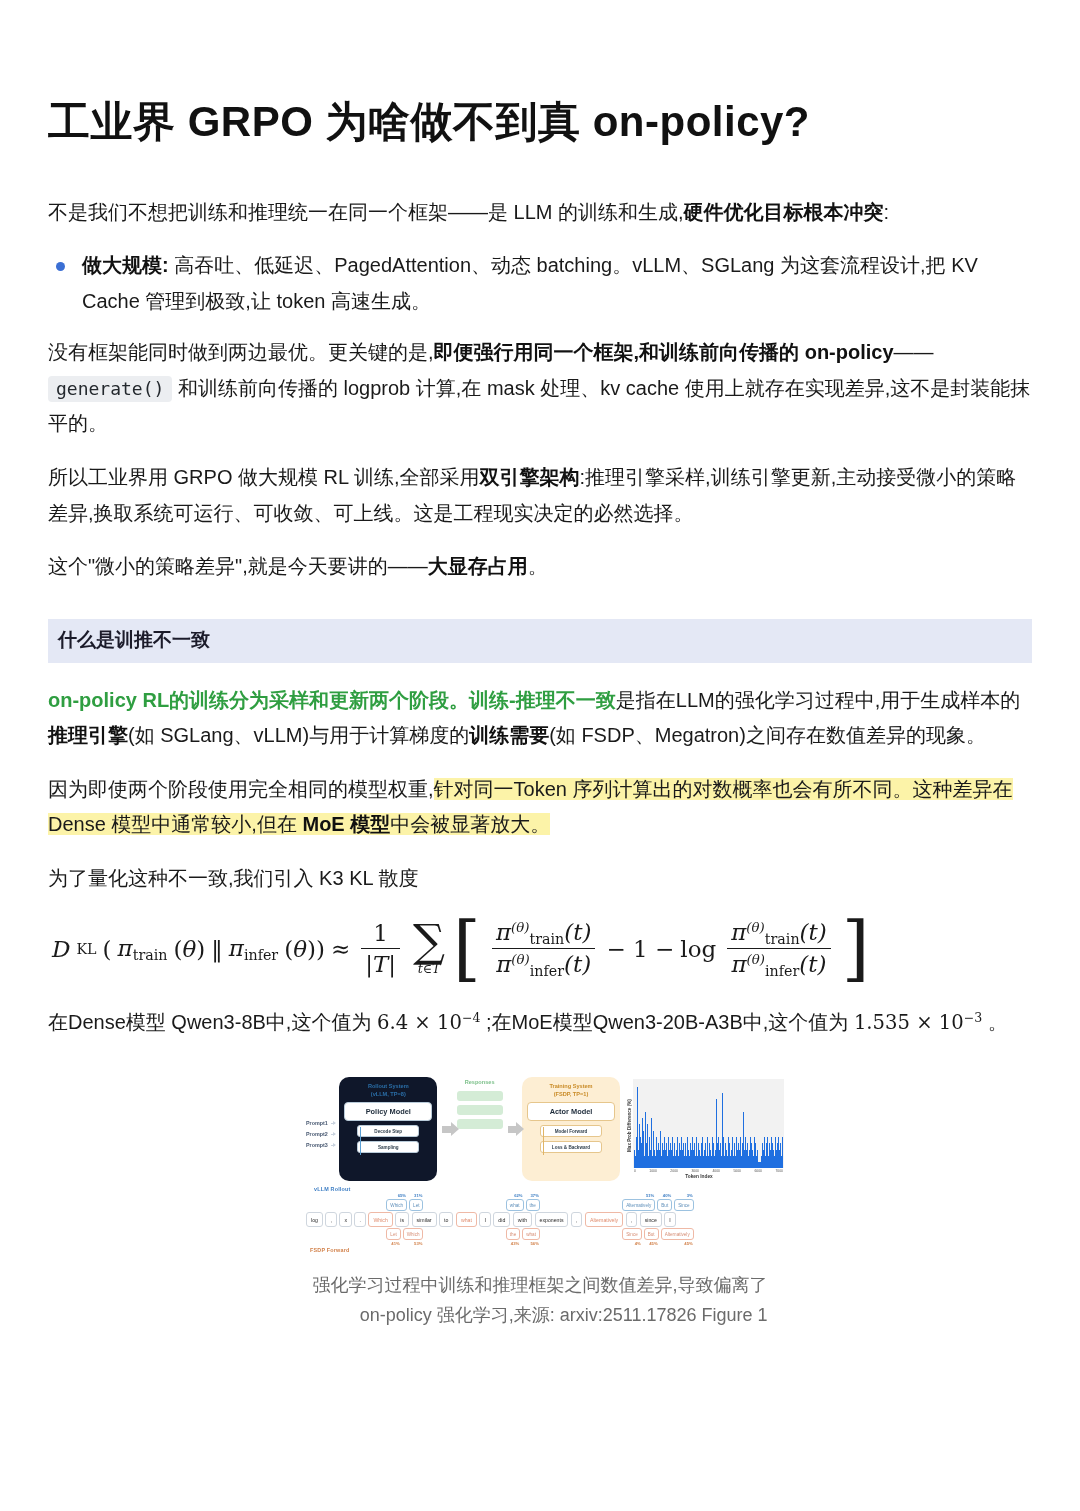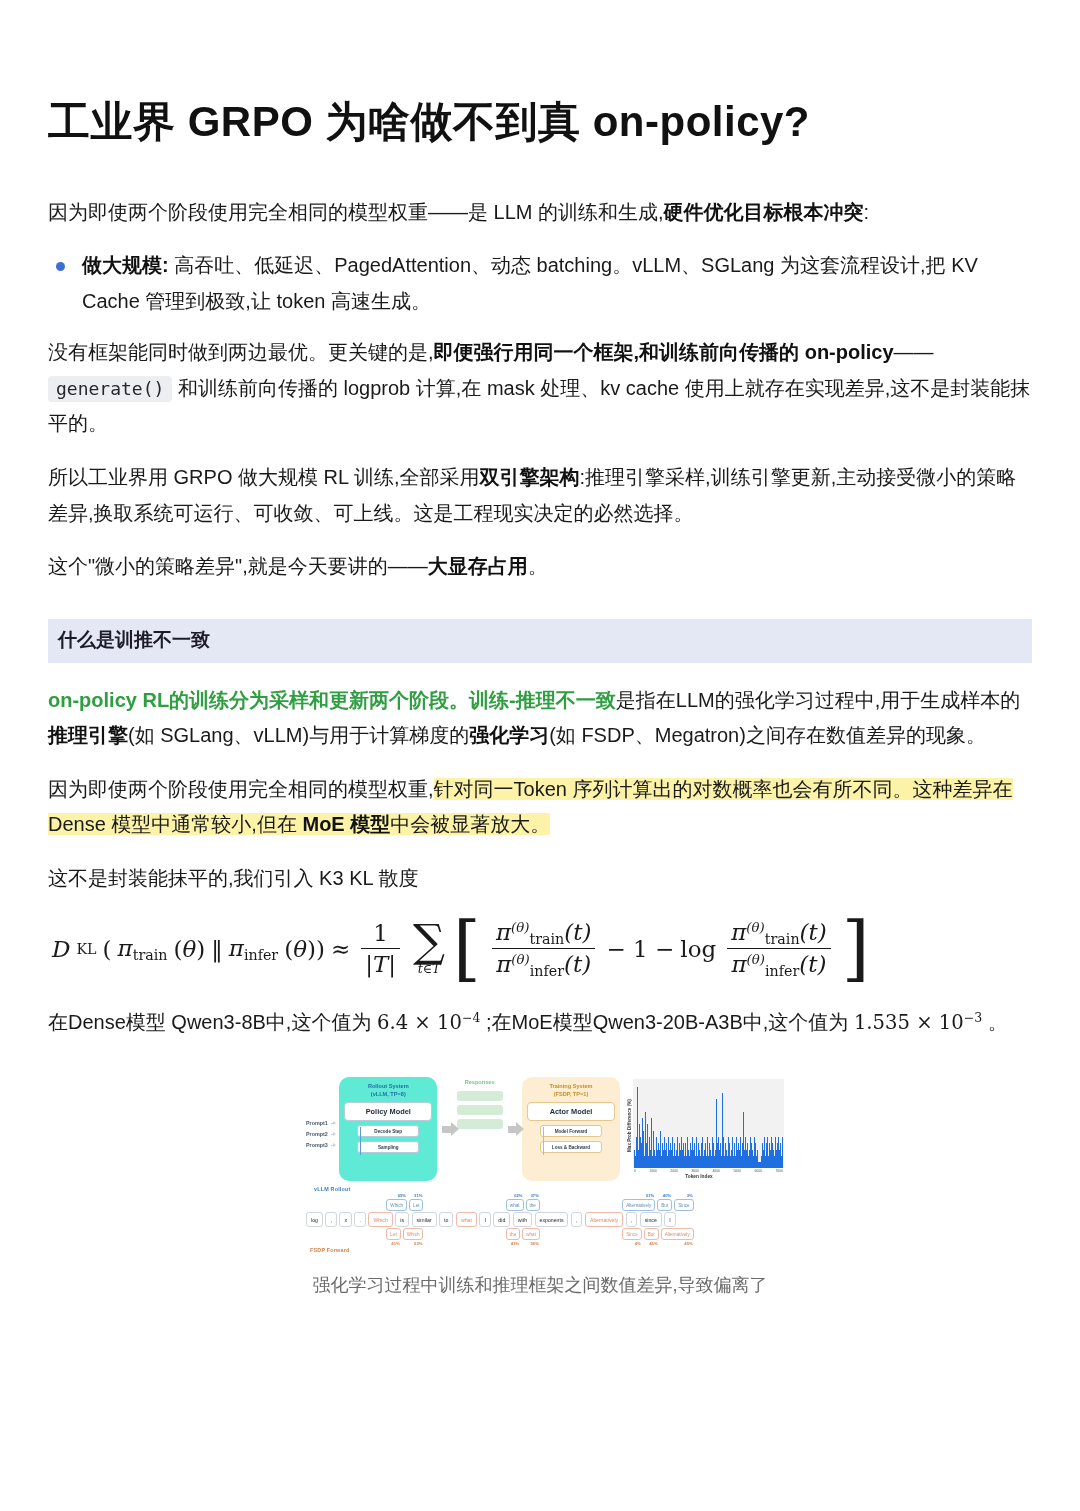--- a/index.html
+++ b/index.html
@@ -197,21 +197,21 @@
     border-bottom: 2.5px solid transparent;
   }
   .sysbox {
     border-radius: 10px;
     padding: 6px 5px 5px 5px;
     box-sizing: border-box;
     display: flex;
     flex-direction: column;
     align-items: center;
   }
-  .sysbox.rollout { background: #5eead4; width: 120px; align-items: center; }
+  .sysbox.rollout { background: #0f172a; width: 120px; align-items: center; }
   .sysbox.training { background: #fdeed3; width: 120px; }
   .sys-title {
     font-size: 5.6px;
     font-weight: 700;
     text-align: center;
     line-height: 1.35;
     margin-bottom: 4px;
   }
   .sysbox.rollout .sys-title { color: #2a6ea8; }
   .sysbox.training .sys-title { color: #c98b27; }
@@ -398,39 +398,39 @@
   }
 </style>
 </head>
 <body>
 
 <div class="page">
 
   <h1 class="doc-title">工业界 GRPO 为啥做不到真 on-policy?</h1>
 
 
-  <p class="body"><span>因为即使两个阶段使用完全相同的模型权重——是 LLM 的训练和生成,</span><b>硬件优化目标根本冲突</b><span>:</span></p>
+  <p class="body"><span>不是我们不想把训练和推理统一在同一个框架——是 LLM 的训练和生成,</span><b>硬件优化目标根本冲突</b><span>:</span></p>
 
   <ul class="bullets">
     <li><b>做大规模</b><b>:</b> <span>高吞吐、低延迟、PagedAttention、动态 batching。vLLM、SGLang 为这套流程设计,把 KV Cache 管理到极致,让 token 高速生成。</span></li>
   </ul>
 
   <p class="body"><span>没有框架能同时做到两边最优。更关键的是,</span><b>即便强行用同一个框架,和训练前向传播的 on-policy</b><span>—— </span><code class="inline">generate()</code><span> 和训练前向传播的 logprob 计算,在 mask 处理、kv cache 使用上就存在实现差异,这不是封装能抹平的。</span></p>
 
   <p class="body"><span>所以工业界用 GRPO 做大规模 RL 训练,全部采用</span><b>双引擎架构</b><span>:推理引擎采样,训练引擎更新,主动接受微小的策略差异,换取系统可运行、可收敛、可上线。这是工程现实决定的必然选择。</span></p>
 
   <p class="body"><span>这个"微小的策略差异",就是今天要讲的——</span><b>大显存占用</b><span>。</span></p>
 
   <div class="section-band second">什么是训推不一致</div>
 
-  <p class="body"><span class="green-bold">on-policy RL的训练分为采样和更新两个阶段。</span><span class="green-bold">训练-推理不一致</span><span>是指在LLM的强化学习过程中,用于生成样本的</span><b>推理引擎</b><span>(如 SGLang、vLLM)与用于计算梯度的</span><b>强化学习</b><span>(如 FSDP、Megatron)之间存在数值差异的现象。</span></p>
+  <p class="body"><span class="green-bold">on-policy RL的训练分为采样和更新两个阶段。</span><span class="green-bold">训练-推理不一致</span><span>是指在LLM的强化学习过程中,用于生成样本的</span><b>推理引擎</b><span>(如 SGLang、vLLM)与用于计算梯度的</span><b>训练需要</b><span>(如 FSDP、Megatron)之间存在数值差异的现象。</span></p>
 
   <p class="body"><span>因为即使两个阶段使用完全相同的模型权重,</span><span class="hl">针对同一Token 序列计算出的对数概率也会有所不同。这种差异在 Dense 模型中通常较小,但在 </span><b class="hl">MoE 模型</b><span class="hl">中会被显著放大。</span></p>
 
-  <p class="body tight">这不是封装能抹平的,我们引入 K3 KL 散度</p>
+  <p class="body tight">为了量化这种不一致,我们引入 K3 KL 散度</p>
 
   <div class="math-block">
     <span class="mi">D</span>
       <span class="sb" style="font-size:0.62em;vertical-align:-0.26em">KL</span>
     <span>(</span>
     <span class="pisub"><span class="mi">π</span><span class="sb">train</span></span>
       <span>(<span class="mi">θ</span>)</span>
     <span>‖</span>
     <span class="pisub"><span class="mi">π</span><span class="sb">infer</span></span>
       <span>(<span class="mi">θ</span>))</span>
@@ -759,16 +759,17 @@
             <div class="alt-chip red"><span>Alternatively</span><span class="pct">45%</span></div>
             <div class="spacer"></div>
           </div>
 
         <div class="row-label fsdp">FSDP Forward</div>
       </div>
     </div>
 
     <div class="fig-caption">
       <span>强化学习过程中训练和推理框架之间数值差异,导致偏离了</span><br>
+      <span>on-policy 强化学习,来源: arxiv:2511.17826 Figure 1</span>
     </div>
   </div>
 
 </div>
 
 </body></html>

